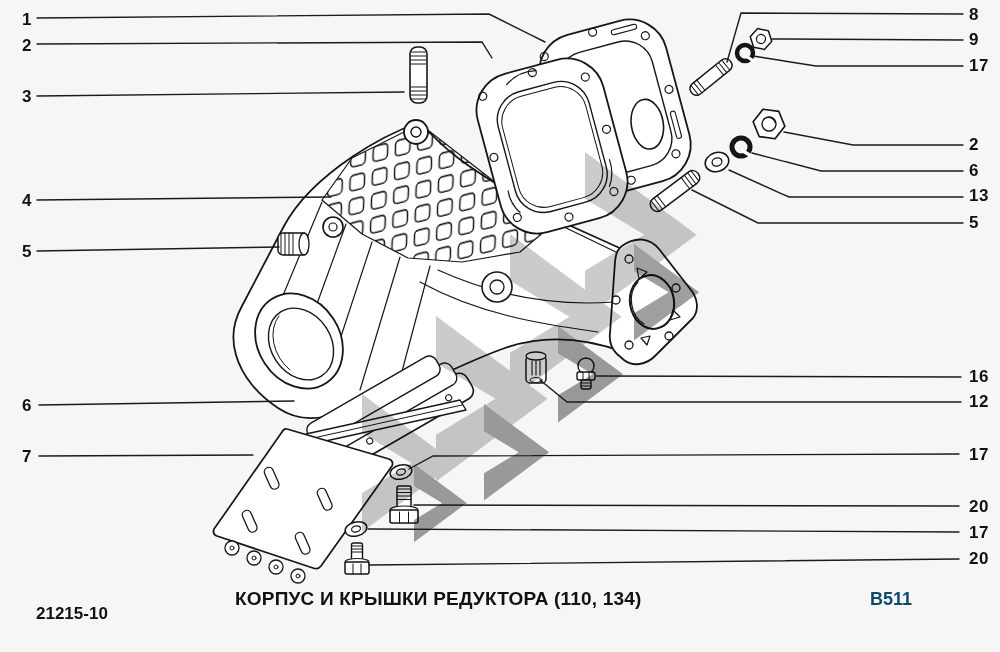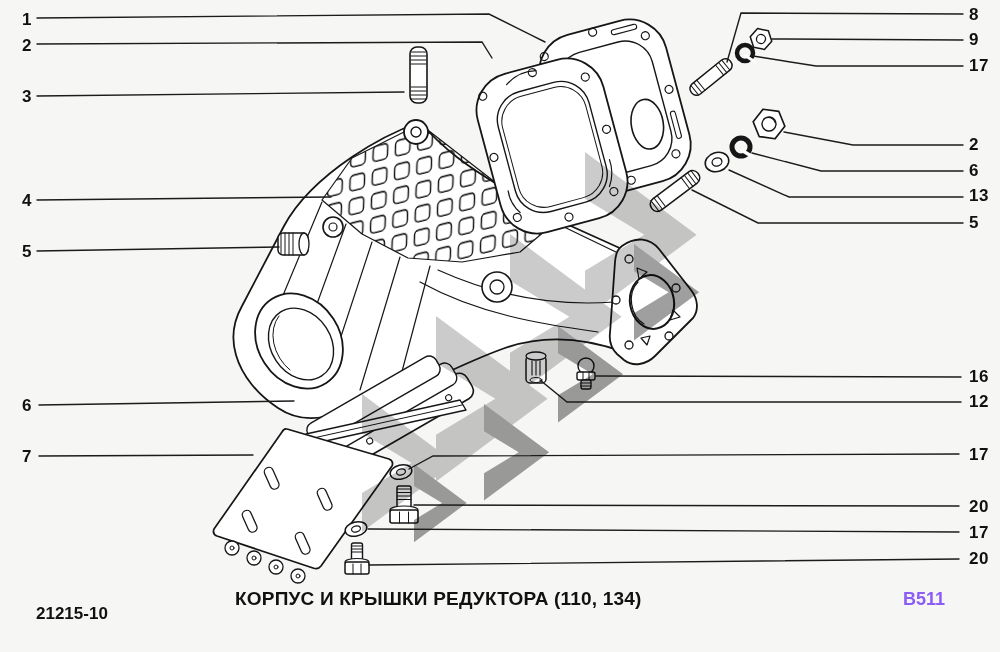--- a/index.html
+++ b/index.html
@@ -11,21 +11,21 @@
   .co{
     position:absolute;font-weight:700;font-size:17px;color:#111;
     letter-spacing:.5px;white-space:nowrap;
   }
   .co.l{left:32px;transform:translate(-100%,-50%);}
   .co.r{left:969px;transform:translate(0,-50%);}
   .caption{
     position:absolute;left:235px;top:588px;font-weight:700;font-size:19px;color:#111;
     letter-spacing:.2px;white-space:nowrap;text-align:right;
   }
-  .sheet{position:absolute;left:903px;top:589px;font-weight:700;font-size:18px;color:#8b5cf6;}
+  .sheet{position:absolute;left:870px;top:589px;font-weight:700;font-size:18px;color:#0c4a6e;}
   .model{position:absolute;left:36px;top:604px;font-weight:700;font-size:17px;color:#111;}
 </style>
 </head>
 <body>
 
 <div class="page">
 
 <svg class="art" width="1000" height="652" viewBox="0 0 1000 652">
   <defs>
     <pattern id="waffle" width="23" height="23" patternUnits="userSpaceOnUse" patternTransform="rotate(-14) skewX(-16)">

